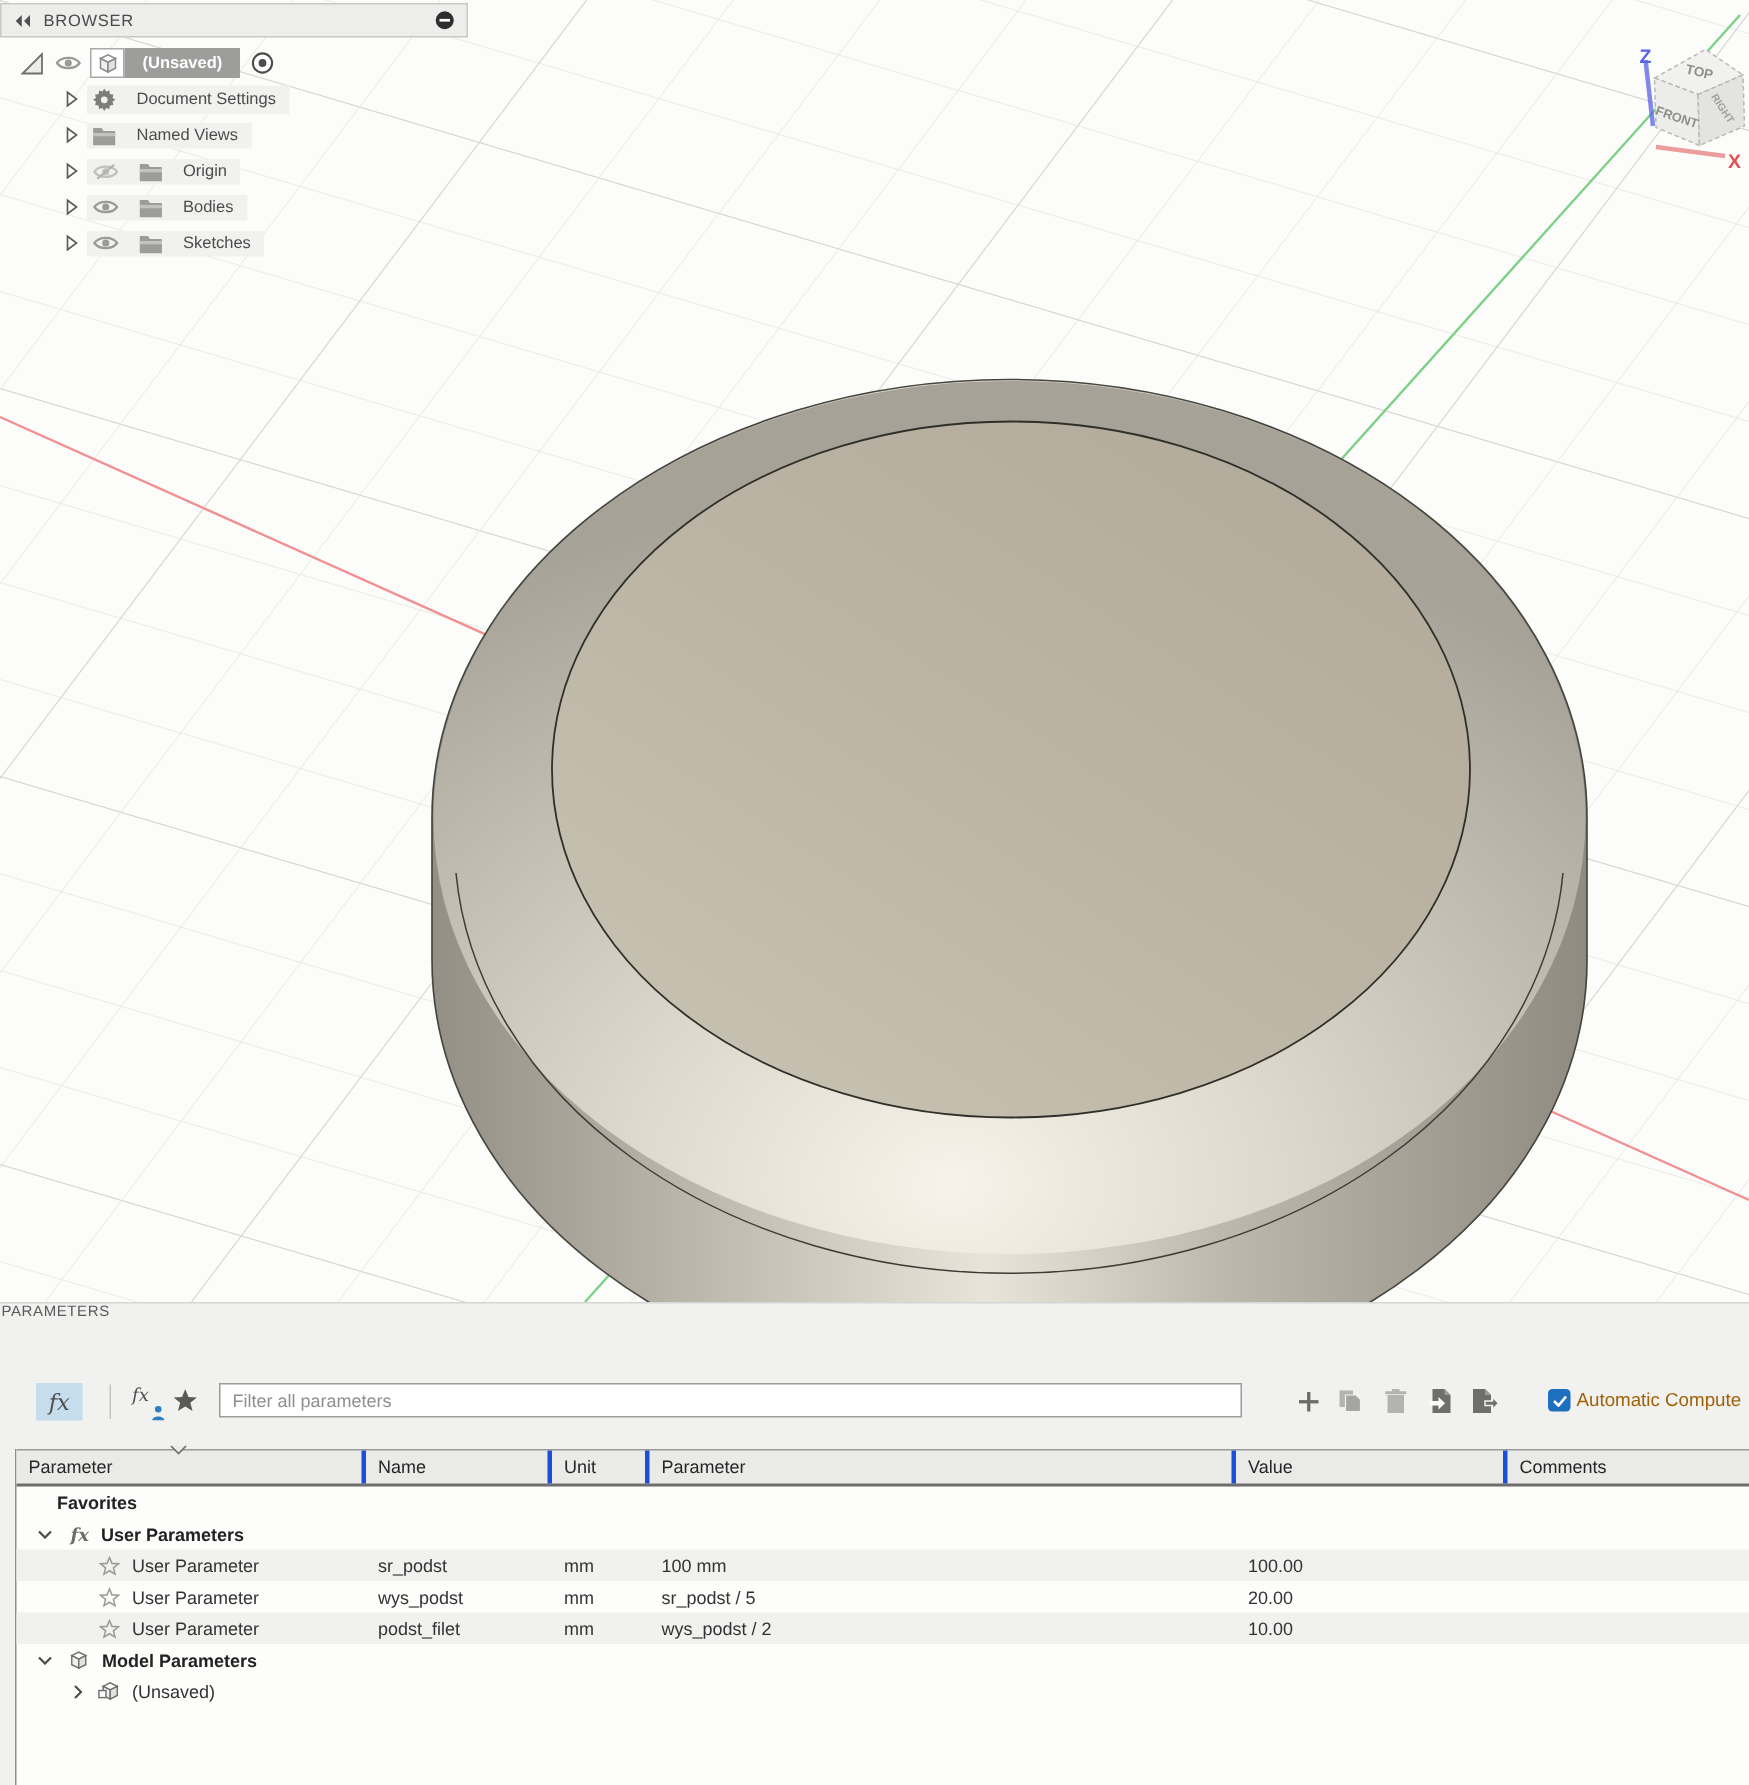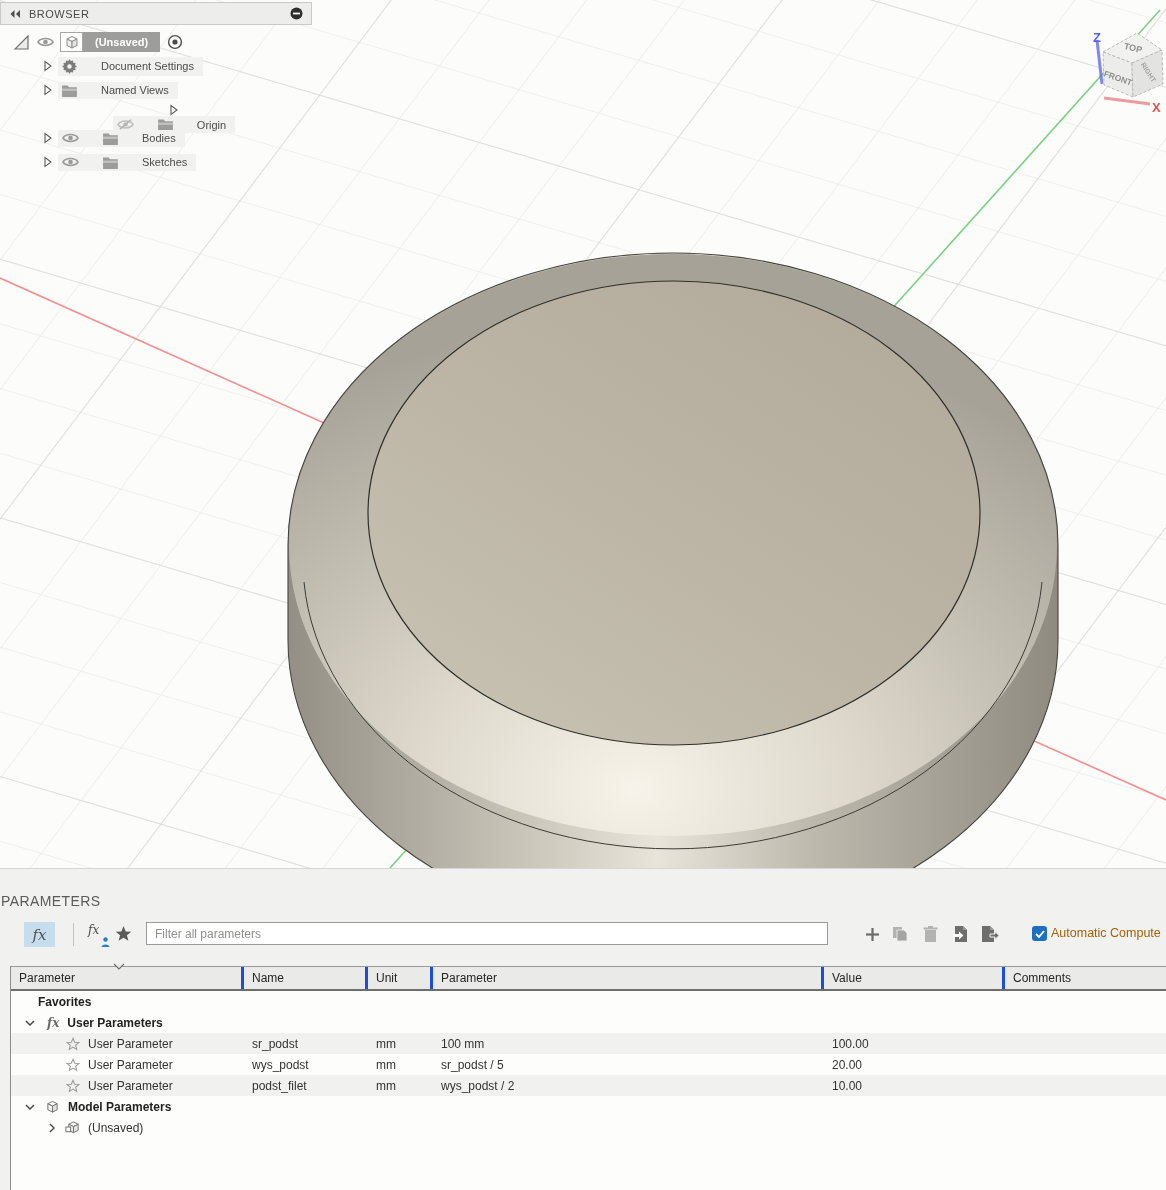--- a/index.html
+++ b/index.html
@@ -9,30 +9,30 @@
   
   #viewport { position:absolute; left:0; top:0; width:1166px; height:868px; }
   #viewport svg { display:block; }
 
   
   #browser { position:absolute; left:0; top:2px; width:310px; }
   .br-header { display:flex; align-items:center; width:312px; height:23px; background:#ededec; border:1px solid #c9c9c7; padding:0 8px; }
   .br-title { font-size:11px; color:#4a4a4a; letter-spacing:.5px; margin-left:8px; flex:1; }
   .br-row { display:flex; align-items:center; height:20px; margin-top:4px; }
   .root-row { margin-left:14px; margin-top:7px; }
-  .node-box { display:flex; align-items:center; background:#f1f1ef; padding:2px 9px 2px 4px; gap:24px; }
+  .node-box { display:flex; align-items:center; background:#f1f1ef; padding:2px 9px 2px 4px; gap:14px; }
   .node-label { font-size:11px; color:#4c4c4c; white-space:nowrap; }
   .root-cube-box { width:23px; height:20px; background:#fff; border:1px solid #a8a8a6; display:flex; align-items:center; justify-content:center; }
   .root-sel { background:#9d9d9b; color:#fff; font-size:11px; font-weight:bold; height:20px; display:flex; align-items:center; padding:0 12px; }
   .chev-cell { width:20px; display:flex; justify-content:center; }
   .icon { display:inline-flex; align-items:center; justify-content:center; }
 
   
   #params { position:absolute; left:0; top:868px; width:1166px; height:322px; background:#f1f1f0; border-top:1px solid #d6d6d4; }
-  #params-title { position:absolute; left:1px; top:24px; font-size:14px; color:#5a5a5a; letter-spacing:.4px; }
+  #params-title { position:absolute; left:1px; top:0; font-size:10px; color:#5a5a5a; letter-spacing:.4px; }
   #params-toolbar { position:absolute; left:0; top:53px; width:1166px; height:26px; }
   .fx-btn { position:absolute; left:24px; top:0; width:31px; height:25px; background:#c6ddee; display:flex; align-items:center; justify-content:center; cursor:pointer; }
   .fx-txt { font-family:"DejaVu Serif",serif; font-style:italic; font-size:15px; color:#4f4f4f; }
   .tb-sep { position:absolute; left:73px; top:1px; width:1px; height:23px; background:#c3c3c1; }
   .fxu-btn { position:absolute; left:86px; top:1px; width:24px; height:24px; }
   .fxu-btn .fx-txt { font-size:12px; }
   .fxu-person { position:absolute; right:0; bottom:0; }
   .star-btn { position:absolute; left:115px; top:3px; }
   #filter-box { position:absolute; left:146px; top:0; width:682px; height:23px; background:#fff; border:1px solid #9b9b99; font-size:12px; color:#444; padding:0 8px; }
   #filter-box::placeholder { color:#8f8f8d; }
@@ -196,21 +196,21 @@
       <span class="icon">
         <svg width="15" height="13" viewBox="0 0 16 14">
             <path fill="#9c9c9a" d="M0 1.5h6l1.5 2H16V14H0z"></path>
             <rect fill="#c2c2c0" x="0" y="5" width="16" height="2.4"></rect>
           </svg>
       </span>
       <span class="node-label">Named Views</span>
     </span>
   </div>
 
-  <div class="br-row" style="margin-left:38px;flex-direction:column;">
+  <div class="br-row" style="margin-left:38px;">
     <span class="chev-cell icon">
       <svg width="8" height="12" viewBox="0 0 8 12">
           <path d="M1 1.5 L7 6 L1 10.5 Z" fill="#fdfdfd" stroke="#5c5c5a" stroke-width="1.1"></path>
         </svg>
     </span>
     <span class="node-box">
       <span class="icon">
         <svg width="17" height="13" viewBox="0 0 18 13">
             <path d="M1 6.5 C4.2 1.7 13.8 1.7 17 6.5 C13.8 11.3 4.2 11.3 1 6.5 Z" fill="none" stroke="#c0c0be" stroke-width="1.6"></path>
             <circle cx="9" cy="6.5" r="2.5" fill="#c0c0be"></circle>

